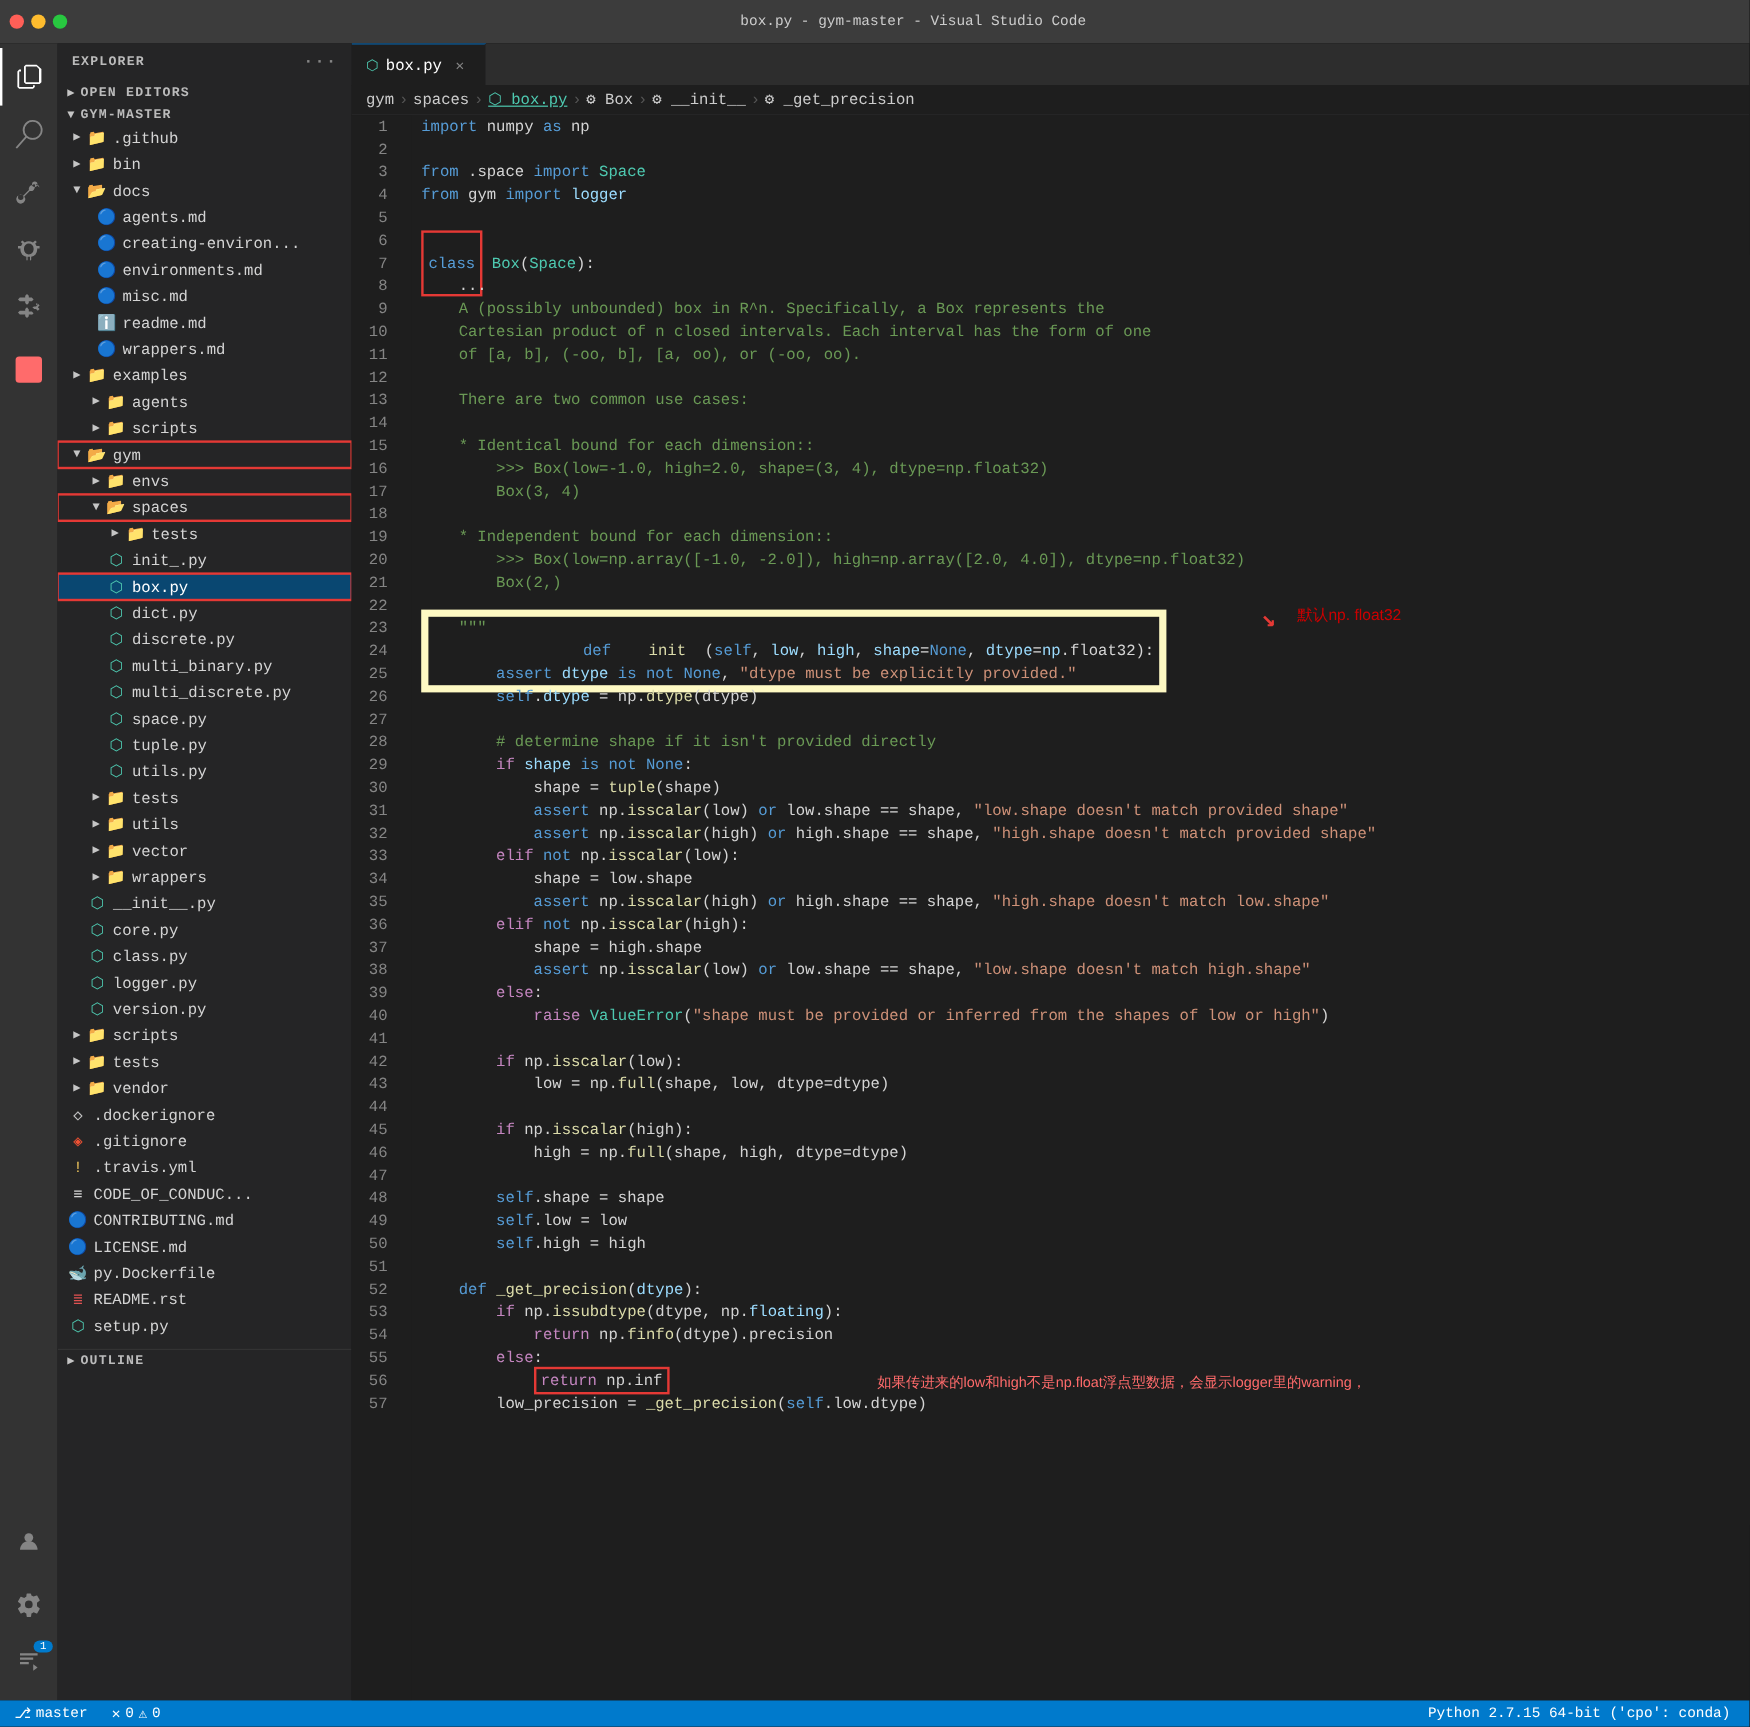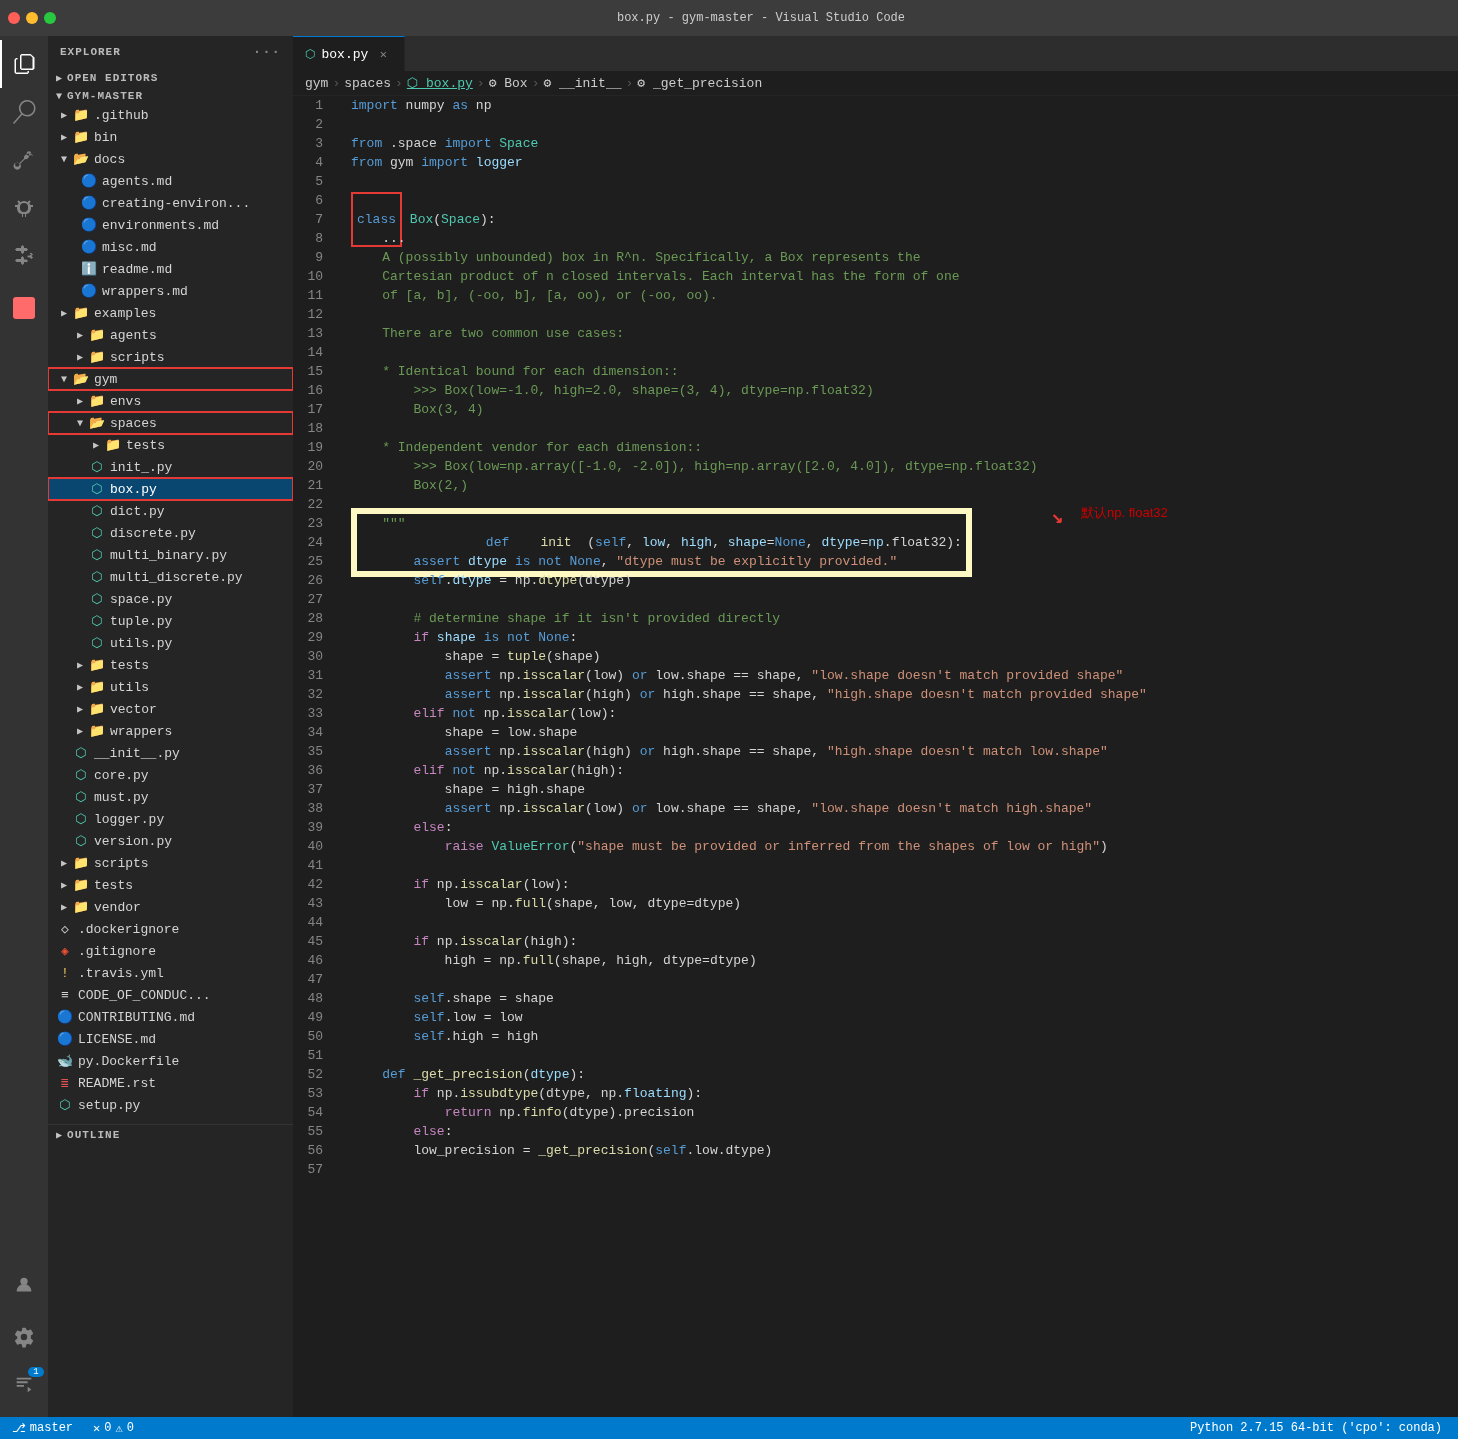--- a/index.html
+++ b/index.html
@@ -594,21 +594,21 @@
           <span class="tree-label">__init__.py</span>
         </div>
 
         <div class="tree-item" style="padding-left:24px;">
           <span class="tree-icon icon-py">⬡</span>
           <span class="tree-label">core.py</span>
         </div>
 
         <div class="tree-item" style="padding-left:24px;">
           <span class="tree-icon icon-py">⬡</span>
-          <span class="tree-label">must.py</span>
+          <span class="tree-label">class.py</span>
         </div>
 
         <div class="tree-item" style="padding-left:24px;">
           <span class="tree-icon icon-py">⬡</span>
           <span class="tree-label">logger.py</span>
         </div>
 
         <div class="tree-item" style="padding-left:24px;">
           <span class="tree-icon icon-py">⬡</span>
           <span class="tree-label">version.py</span>
@@ -827,21 +827,21 @@
               <span class="doc">        &gt;&gt;&gt; Box(low=-1.0, high=2.0, shape=(3, 4), dtype=np.float32)</span>
             </div>
 
             <div class="code-line">
               <span class="doc">        Box(3, 4)</span>
             </div>
 
             <div class="code-line"></div>
 
             <div class="code-line">
-              <span class="doc">    * Independent vendor for each dimension::</span>
+              <span class="doc">    * Independent bound for each dimension::</span>
             </div>
 
             <div class="code-line">
               <span class="doc">        &gt;&gt;&gt; Box(low=np.array([-1.0, -2.0]), high=np.array([2.0, 4.0]), dtype=np.float32)</span>
             </div>
 
             <div class="code-line">
               <span class="doc">        Box(2,)</span>
             </div>
 
@@ -967,20 +967,25 @@
             </div>
 
             <div class="code-line">
               <span class="plain">            </span><span class="kw2">return</span><span class="plain"> np.</span><span class="fn">finfo</span><span class="plain">(dtype).precision</span>
             </div>
 
             <div class="code-line">
               <span class="plain">        </span><span class="kw2">else</span><span class="plain">:</span>
             </div>
 
+            <div class="code-line" style="position:relative;">
+              <span class="plain">            </span>
+              <span style="display:inline-block; border:2px solid #e53935; padding:0 4px;"><span class="kw2">return</span><span class="plain"> np.inf</span></span>
+              <span style="position:absolute; left:380px; top:2px; color:#ff6b6b; font-size:12px; font-family:sans-serif;">如果传进来的low和high不是np.float浮点型数据，会显示logger里的warning，</span>
+            </div>
 
             <div class="code-line">
               <span class="plain">        low_precision = </span><span class="fn">_get_precision</span><span class="plain">(</span><span class="self-kw">self</span><span class="plain">.low.dtype)</span>
             </div>
 
           </div>
         </div>
       </div>
 
     </div>

